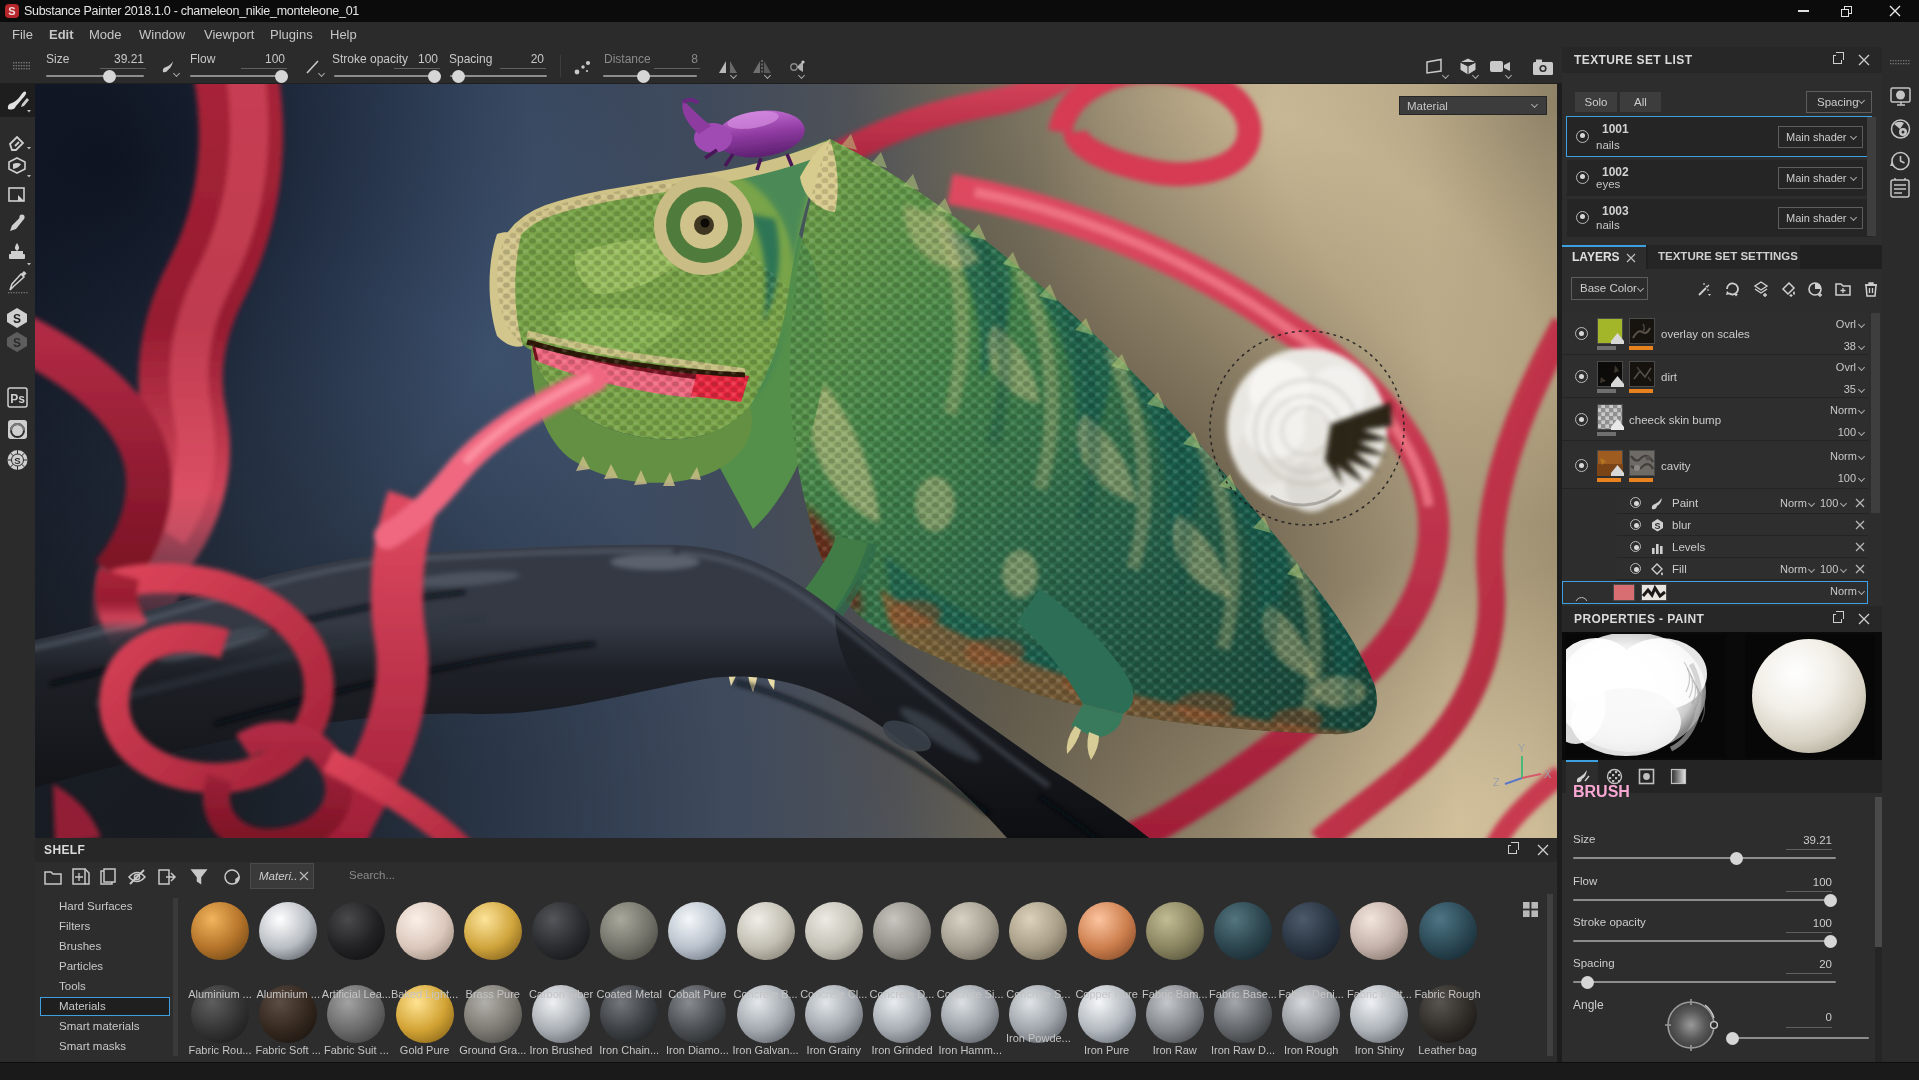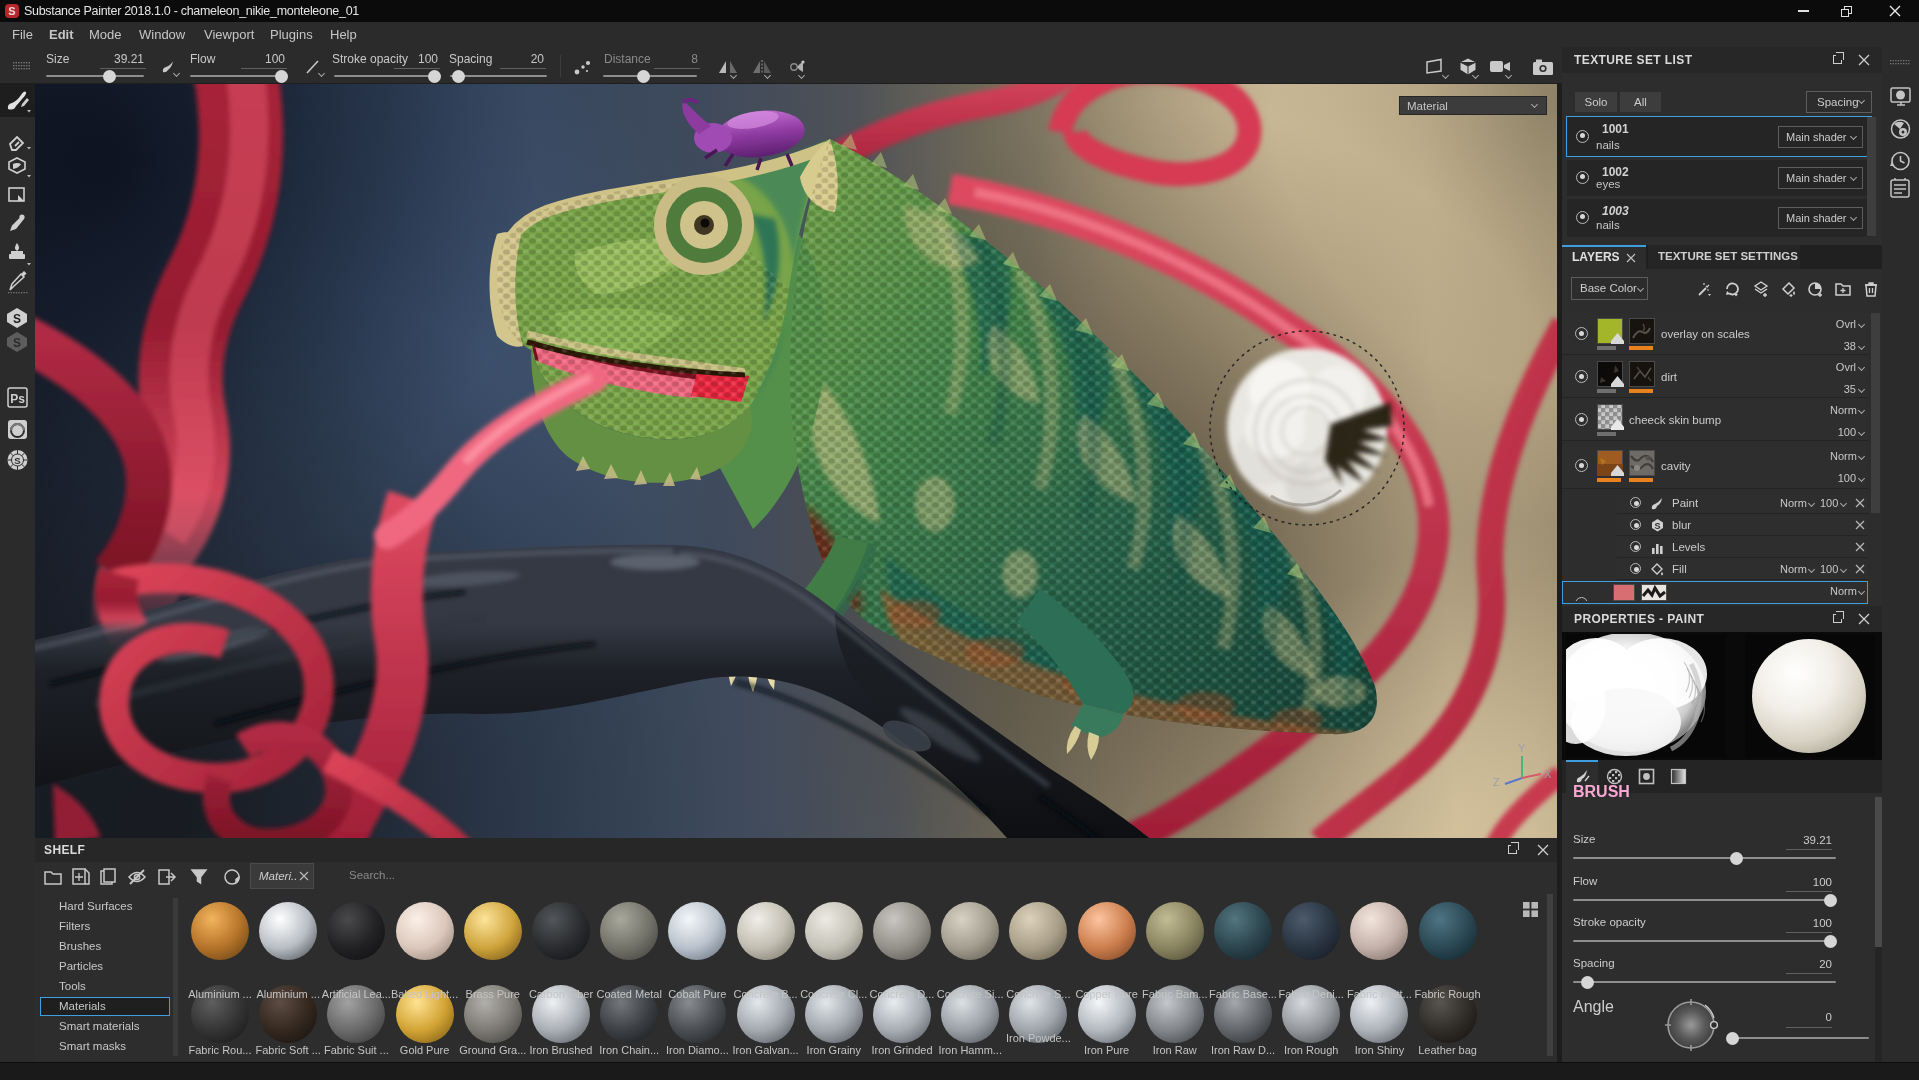--- a/index.html
+++ b/index.html
@@ -570,21 +570,21 @@
 <div class="abs ddbox" style="left:216px; top:78.5px; width:85px; height:22px; line-height:20px; font-size:11px; padding-left:7px; background:#252525;">Main shader</div>
 <div class="abs chevs" style="left:289px; top:86.5px;"></div>
 <div class="abs" style="left:4px; top:112px; width:306px; height:37px; background:#252525; border:1px solid #2d2d2d; border-bottom:1px solid #262626;"></div>
 <div class="abs radio" style="left:14px; top:123.5px;"></div>
 <div class="abs" style="left:40px; top:118px; font-size:12px; font-weight:bold; color:#d2d2d2;">1002</div>
 <div class="abs" style="left:34px; top:131px; font-size:11.5px; color:#c6c6c6;">eyes</div>
 <div class="abs ddbox" style="left:216px; top:119.5px; width:85px; height:22px; line-height:20px; font-size:11px; padding-left:7px; background:#252525;">Main shader</div>
 <div class="abs chevs" style="left:289px; top:127.5px;"></div>
 <div class="abs" style="left:4px; top:151px; width:306px; height:39px; background:#252525; border:1px solid #2d2d2d; border-bottom:1px solid #262626;"></div>
 <div class="abs radio" style="left:14px; top:163.5px;"></div>
-<div class="abs" style="left:40px; top:157px; font-size:12px; font-weight:bold; color:#d2d2d2;font-style:italic;">1003</div>
+<div class="abs" style="left:40px; top:157px; font-size:12px; font-weight:bold; color:#d2d2d2;">1003</div>
 <div class="abs" style="left:34px; top:172px; font-size:11.5px; color:#c6c6c6;">nails</div>
 <div class="abs ddbox" style="left:216px; top:159.5px; width:85px; height:22px; line-height:20px; font-size:11px; padding-left:7px; background:#252525;">Main shader</div>
 <div class="abs chevs" style="left:289px; top:167.5px;"></div>
 <div class="abs" style="left:305px; top:70px; width:9px; height:119px; background:#3e3e3e;"></div>
 <div class="abs" style="left:0; top:198px; width:320px; height:24px; background:#202020;"></div>
 <div class="abs" style="left:0; top:198px; width:84px; height:24px; background:#2d2d2d; border-top:2px solid #3d9fe0;"></div>
 <div class="abs" style="left:10px; top:203px; font-size:12px; font-weight:bold; color:#e0e0e0;">LAYERS</div>
 <svg class="abs" style="left:64px; top:206px;" width="10" height="10">
         <path d="M1,1 L9,9 M9,1 L1,9" stroke="#c0c0c0" stroke-width="1.2"></path>
       </svg>
@@ -887,21 +887,21 @@
 <div class="abs" style="left:11px; top:869px; font-size:11.5px; color:#cccccc;">Stroke opacity</div>
 <div class="abs" style="left:215px; top:870px; width:55px; text-align:right; font-size:11.5px; color:#cccccc;">100</div>
 <div class="abs" style="left:224px; top:885px; width:46px; height:1px; background:#606060;"></div>
 <div class="abs track" style="left:11px; top:893px; width:263px;"></div>
 <div class="abs knob" style="left:262.24px; top:887.5px;"></div>
 <div class="abs" style="left:11px; top:910px; font-size:11.5px; color:#cccccc;">Spacing</div>
 <div class="abs" style="left:215px; top:911px; width:55px; text-align:right; font-size:11.5px; color:#cccccc;">20</div>
 <div class="abs" style="left:224px; top:926px; width:46px; height:1px; background:#606060;"></div>
 <div class="abs track" style="left:11px; top:934px; width:263px;"></div>
 <div class="abs knob" style="left:18.965px; top:928.5px;"></div>
-<div class="abs" style="left:11px; top:951px; font-size:16px; color:#cccccc;">Angle</div>
+<div class="abs" style="left:11px; top:951px; font-size:12px; color:#cccccc;">Angle</div>
 <svg class="abs" style="left:99px; top:948px;" width="62" height="62">
 <defs>
           <radialGradient id="ang" cx="50%" cy="50%" r="55%">
             <stop offset="0%" stop-color="#9a9a9a"></stop>
             <stop offset="55%" stop-color="#5a5a5a"></stop>
             <stop offset="100%" stop-color="#3a3a3a"></stop>
           </radialGradient>
         </defs>
 <circle cx="30" cy="30" r="23" fill="url(#ang)" stroke="#9a9a9a" stroke-width="1.6"></circle>
 <path d="M30,4 l0,6 M30,50 l0,6 M4,30 l6,0 M50,30 l6,0" stroke="#9a9a9a" stroke-width="1.6"></path>

